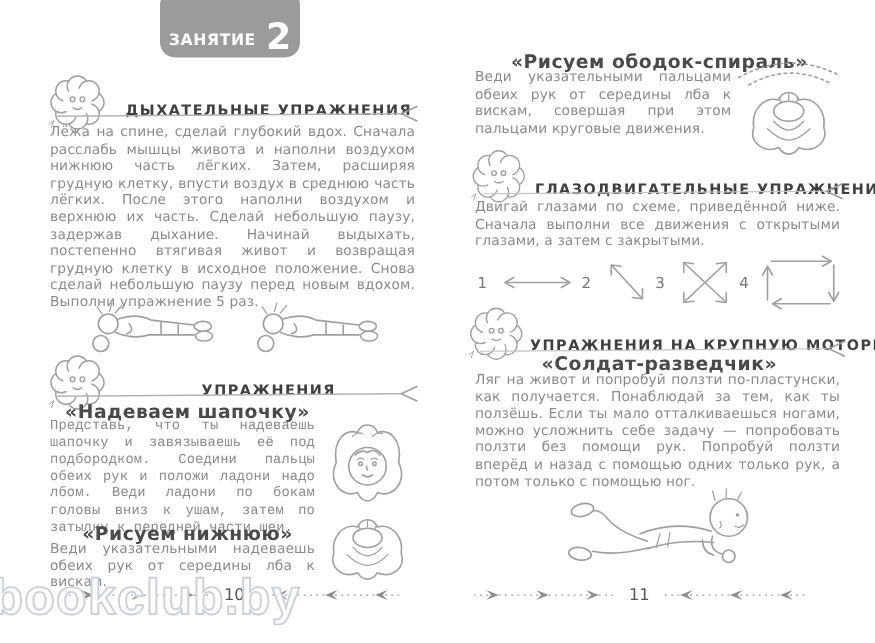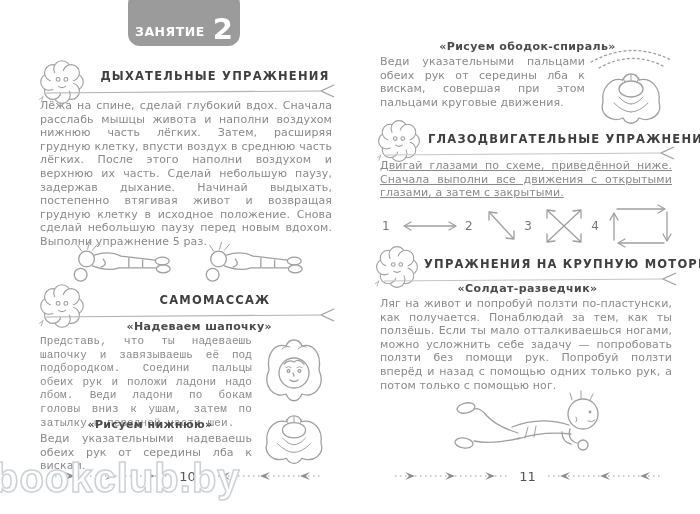--- a/index.html
+++ b/index.html
@@ -10,26 +10,26 @@
   
   .tab{left:128px;top:-8px;width:112px;height:54px;background:#9b9b9b;border-radius:12px;
        display:flex;align-items:flex-end;justify-content:center;gap:8px;padding-bottom:5px;box-sizing:border-box;}
   .tab .lbl{color:#fff;font-size:12.5px;font-weight:bold;letter-spacing:.5px;line-height:1;padding-bottom:3px;}
   .tab .num{color:#fff;font-size:29px;font-weight:bold;line-height:.8;}
 
   
   .sec-head{height:46px;}
   .sec-icon{position:absolute;left:0;top:0;width:52px;height:52px;}
   .sec-title{position:absolute;color:#3f3f3f;font-weight:bold;font-size:11.5px;letter-spacing:1.2px;
-             text-align:center;white-space:nowrap;}
+             text-align:center;white-space:nowrap;margin-top:12px;}
   .sec-line{position:absolute;height:16px;}
 
   
   .body-txt{font-size:11px;line-height:13.6px;color:#8a8a8a;text-align:justify;letter-spacing:.1px;}
-  .sub-title{font-size:11px;font-weight:bold;color:#4a4a4a;text-align:center;letter-spacing:.4px;}
+  .sub-title{font-size:15px;font-weight:bold;color:#4a4a4a;text-align:center;letter-spacing:.4px;}
 
   
   .diagram{display:flex;align-items:center;justify-content:space-between;}
   .diagram .grp{display:flex;align-items:center;gap:9px;}
   .diagram .dnum{font-size:12px;color:#777;font-weight:500;}
 
   
   .footer{display:flex;align-items:center;justify-content:center;gap:12px;height:20px;}
   .pagenum{font-size:13px;color:#555;}
 
@@ -146,28 +146,28 @@
     <use href="#lying-child" width="118" height="52"></use>
   </svg>
   <svg class="abs" style="left:192px;top:236px;" width="118" height="52">
     <use href="#lying-child" width="118" height="52"></use>
   </svg>
 
   <div class="abs sec-head" style="left:36px;top:280px;width:300px;">
     <svg class="sec-icon">
         <use href="#rosette"></use>
       </svg>
-    <div class="sec-title" style="left:58px;right:0;top:13px;">САМОМАССАЖ</div>
+    <div class="sec-title" style="left:58px;right:0;top:13px;">УПРАЖНЕНИЯ</div>
     <svg class="sec-line" style="left:8px;top:28px;" width="292" height="16">
       <line x1="2" y1="9" x2="276" y2="7" stroke="#b3b3b3" stroke-width="1.2"></line>
       <polyline points="290,1 277,7 290,13" fill="none" stroke="#9f9f9f" stroke-width="1.3"></polyline>
     </svg>
   </div>
 
-  <div class="abs sub-title" style="left:52px;top:320px;width:220px;text-align:right;">«Надеваем шапочку»</div>
+  <div class="abs sub-title" style="left:40px;top:320px;width:220px;">«Надеваем шапочку»</div>
   <div class="abs body-txt" style="left:40px;top:335px;width:212px;font-family:Liberation Mono, monospace;">Представь, что ты надеваешь шапочку и завязываешь её под подбородком. Соедини пальцы обеих рук и положи ладони надо лбом. Веди ладони по бокам головы вниз к ушам, затем по затылку к передней части шеи.</div>
 
   <svg class="abs" style="left:256px;top:332px;" width="76" height="78">
     <use href="#face-hands" width="76" height="78"></use>
   </svg>
   <svg class="abs" style="left:258px;top:410px;" width="72" height="54">
     <use href="#headtop-hands" width="72" height="54"></use>
   </svg>
 
   <div class="abs sub-title" style="left:40px;top:418px;width:220px;">«Рисуем нижнюю»</div>
@@ -206,21 +206,21 @@
     <svg class="sec-icon" style="width:50px;height:50px;">
         <use href="#rosette"></use>
       </svg>
     <div class="sec-title" style="left:54px;right:14px;top:16px;">ГЛАЗОДВИГАТЕЛЬНЫЕ УПРАЖНЕНИЯ</div>
     <svg class="sec-line" style="left:10px;top:30px;" width="292" height="16">
       <line x1="2" y1="9" x2="276" y2="7" stroke="#c4c4c4" stroke-width="1"></line>
       <polyline points="290,1 277,7 290,13" fill="none" stroke="#9f9f9f" stroke-width="1.3"></polyline>
     </svg>
   </div>
 
-  <div class="abs body-txt" style="left:380px;top:159px;width:292px;text-decoration:underline;">Двигай глазами по схеме, приведённой ниже. Сначала выполни все движения с открытыми глазами, а затем с закрытыми.</div>
+  <div class="abs body-txt" style="left:380px;top:159px;width:292px;">Двигай глазами по схеме, приведённой ниже. Сначала выполни все движения с открытыми глазами, а затем с закрытыми.</div>
 
   <div class="abs diagram" style="left:382px;top:202px;width:292px;height:48px;">
     <div class="grp">
       <span class="dnum">1</span>
       <svg width="62" height="26">
         <g class="art" stroke-width="1.4">
           <line x1="6" y1="13" x2="56" y2="13"></line>
           <polyline points="12,9 5,13 12,17"></polyline>
             <polyline points="50,9 57,13 50,17"></polyline>
         </g>
@@ -277,21 +277,21 @@
     </svg>
   </div>
 
   <div class="abs body-txt" style="left:380px;top:297px;width:292px;">Ляг на живот и попробуй ползти по-пластунски, как получается. Понаблюдай за тем, как ты ползёшь. Если ты мало отталкиваешься ногами, можно усложнить себе задачу — попробовать ползти без помощи рук. Попробуй ползти вперёд и назад с помощью одних только рук, а потом только с помощью ног.</div>
   <div class="abs sub-title" style="left:380px;top:282px;width:295px;">«Солдат-разведчик»</div>
 
   <svg class="abs" style="left:432px;top:388px;" width="195" height="75">
     <use href="#crawl-child" width="195" height="75"></use>
   </svg>
 
-  <div class="abs footer" style="left:380px;top:466px;width:295px;">
+  <div class="abs footer" style="left:364px;top:466px;width:295px;">
     <svg width="112" height="14">
       <line x1="0" y1="7" x2="112" y2="7" stroke="#9a9a9a" stroke-width="1" stroke-dasharray="1.5 3.5"></line>
       <g fill="#8f8f8f">
           <polygon points="10,3 20,7 10,11 14,7"></polygon>
           <polygon points="50,3 60,7 50,11 54,7"></polygon>
           <polygon points="90,3 100,7 90,11 94,7"></polygon>
         </g>
     </svg>
     <span class="pagenum">11</span>
     <svg width="112" height="14">

